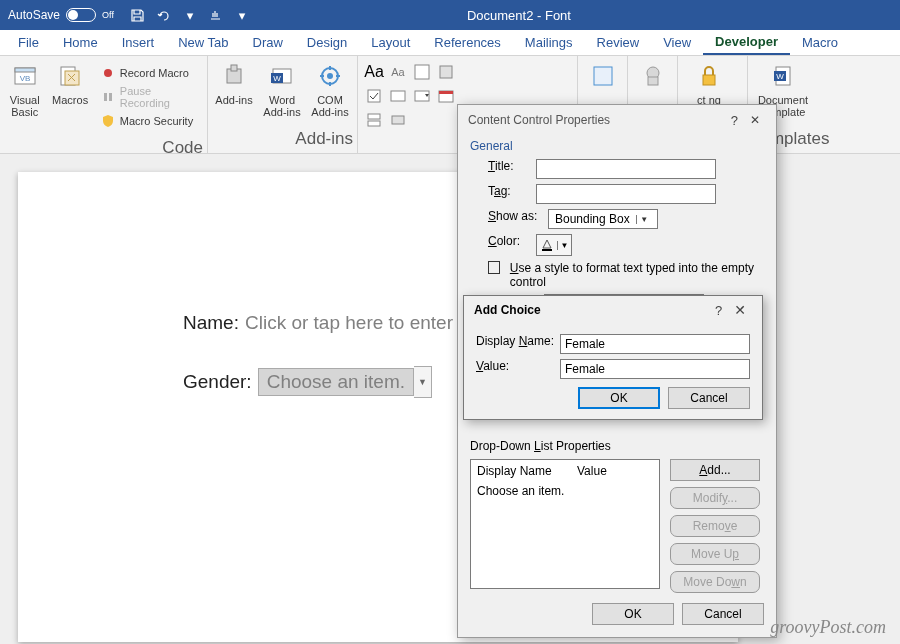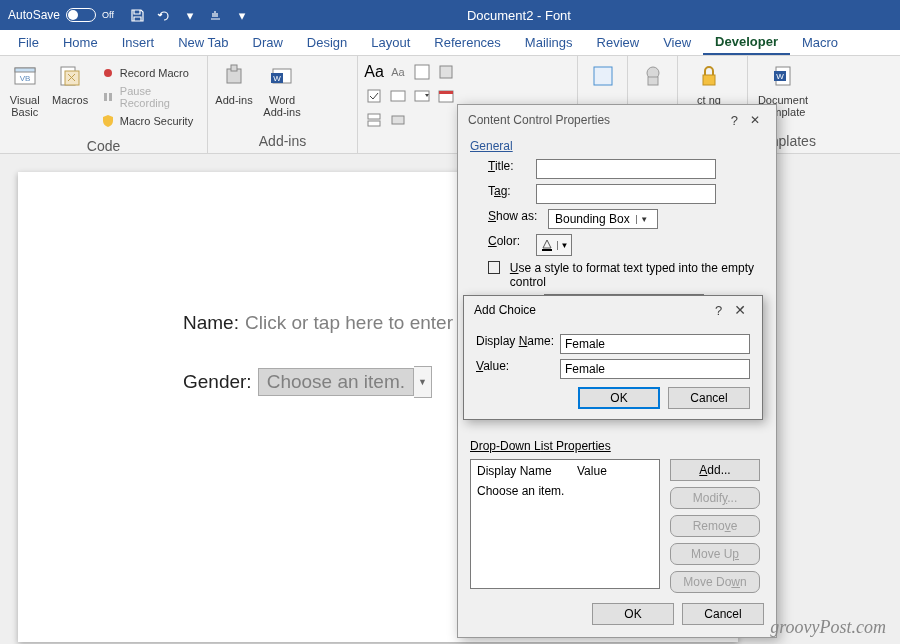--- a/index.html
+++ b/index.html
@@ -18,21 +18,21 @@
   
   .tabs { height: 26px; background: #fff; border-bottom: 1px solid #D4D4D4; display: flex; align-items: stretch; padding-left: 6px; }
   .tab { padding: 0 12px; font-size: 13px; color: #2B579A; display: flex; align-items: center; cursor: pointer; }
   .tab.file { color: #2B579A; font-weight: 400; }
   .tab.active { border-bottom: 2px solid #2B579A; color: #14532d; font-weight: 600; }
 
   
   .ribbon { height: 98px; background: #F3F3F3; border-bottom: 1px solid #D4D4D4; display: flex; position: relative; }
   .group { border-right: 1px solid #D4D4D4; display: flex; flex-direction: column; padding: 2px 4px 0; }
   .group-items { flex: 1; display: flex; gap: 4px; align-items: flex-start; }
-  .group-label { font-size: 14px; color: #5A5A5A; text-align: center; padding: 2px 0 4px; }
+  .group-label { font-size: 17px; color: #5A5A5A; text-align: right; padding: 2px 0 4px; }
   .bigbtn { display: flex; flex-direction: column; align-items: center; width: 44px; padding: 4px 2px; cursor: pointer; text-align: center; }
   .bigbtn .icon { width: 28px; height: 28px; display: flex; align-items: center; justify-content: center; margin-bottom: 4px; }
   .bigbtn .label { font-size: 11px; color: #3A3A3A; line-height: 1.1; }
   .stackcol { display: flex; flex-direction: column; gap: 2px; padding: 4px 2px; }
   .smallbtn { display: flex; align-items: center; gap: 5px; font-size: 11px; color: #3A3A3A; padding: 2px 4px; cursor: pointer; height: 22px; }
   .smallbtn.disabled { color: #B0B0B0; }
   .smallbtn .si { width: 14px; height: 14px; display: inline-flex; align-items: center; justify-content: center; }
   .iconbox { width: 20px; height: 20px; display: flex; align-items: center; justify-content: center; }
 
   
@@ -45,21 +45,21 @@
   .genderdrop { width: 18px; height: 32px; border: 1px solid #AAA; border-left: none; background: #F4F4F4; display: flex; align-items: center; justify-content: center; font-size: 9px; color: #666; }
 
   
   .dialog { position: absolute; background: #F0F0F0; border: 1px solid #999; box-shadow: 3px 3px 12px rgba(0,0,0,0.3); }
   .dlg1 { left: 457px; top: 104px; width: 320px; }
   .dlg-titlebar { height: 30px; display: flex; align-items: center; padding: 12px 10px; font-size: 12px; color: #555; }
   .dlg-title { flex: 1; }
   .dlg-close { cursor: pointer; font-size: 12px; color: #444; padding: 0 6px; }
   .dlg-help { cursor: pointer; font-size: 13px; color: #444; padding: 0 6px; }
   .dlg-body { padding: 4px 12px 12px; font-size: 12px; color: #000; }
-  .section-label { color: #2B579A; font-size: 12px; margin-bottom: 6px; text-decoration: underline; }
+  .section-label { color: #2B579A; font-size: 12px; margin-bottom: 6px; }
   .formrow { display: flex; align-items: flex-start; gap: 4px; margin-bottom: 5px; }
   .formrow .lbl { width: 56px; font-size: 12px; }
   .formrow .lbl.indent { margin-left: 18px; width: 44px; }
   .formrow.indent2 { margin-left: 18px; }
   .u { text-decoration: underline; }
   .textinput { flex: 1; height: 20px; border: 1px solid #7A7A7A; background: #fff; font-size: 12px; padding: 0 4px; }
   .textinput.med { flex: 0 0 180px; }
   .combo { display: flex; align-items: center; border: 1px solid #7A7A7A; background: #fff; height: 20px; font-size: 12px; }
   .combo span { padding: 0 6px; }
   .combo .arrow { width: 16px; border-left: 1px solid #7A7A7A; text-align: center; font-size: 8px; color: #333; cursor: pointer; }
@@ -206,20 +206,30 @@
       <div class="bigbtn">
         <div class="icon">
             <svg width="26" height="26">
               <rect x="4" y="6" width="18" height="14" fill="#fff" stroke="#888"></rect>
               <rect x="2" y="10" width="12" height="10" fill="#2B579A"></rect>
               <text x="8" y="18" font-size="8" fill="#fff" text-anchor="middle">W</text>
             </svg>
           </div>
         <div class="label">Word Add-ins</div>
       </div>
+      <div class="bigbtn">
+        <div class="icon">
+            <svg width="26" height="26">
+              <circle cx="13" cy="13" r="8" fill="none" stroke="#4A90D0" stroke-width="2"></circle>
+              <circle cx="13" cy="13" r="3" fill="#4A90D0"></circle>
+              <path d="M13 3v4M13 19v4M3 13h4M19 13h4" stroke="#4A90D0" stroke-width="2"></path>
+            </svg>
+          </div>
+        <div class="label">COM Add-ins</div>
+      </div>
     </div>
     <div class="group-label">Add-ins</div>
   </div>
 
   <div class="group" style="width:220px">
     <div class="group-items">
       <div class="stackcol" style="gap:4px">
         <div style="display:flex; gap:4px">
           <div class="iconbox">Aa</div>
           <div class="iconbox" style="font-size:11px;color:#777">Aa</div>
@@ -414,21 +424,21 @@
     </div>
     <div class="footer">
       <button class="winbtn">OK</button>
       <button class="winbtn">Cancel</button>
     </div>
   </div>
 </div>
 
 <div class="dlg2">
   <div class="dlg-titlebar">
-    <div class="dlg-title" style="font-weight:400">Add Choice</div>
+    <div class="dlg-title" style="font-weight:700">Add Choice</div>
     <div class="dlg-help">?</div>
     <div class="dlg-close" style="font-size:14px">✕</div>
   </div>
   <div class="dlg-body">
     <div class="formrow">
       <div class="lbl">Display <span class="u">N</span>ame:</div>
       <input class="textinput" value="Female" style="">
     </div>
     <div class="formrow">
       <div class="lbl"><span class="u">V</span>alue:</div>

